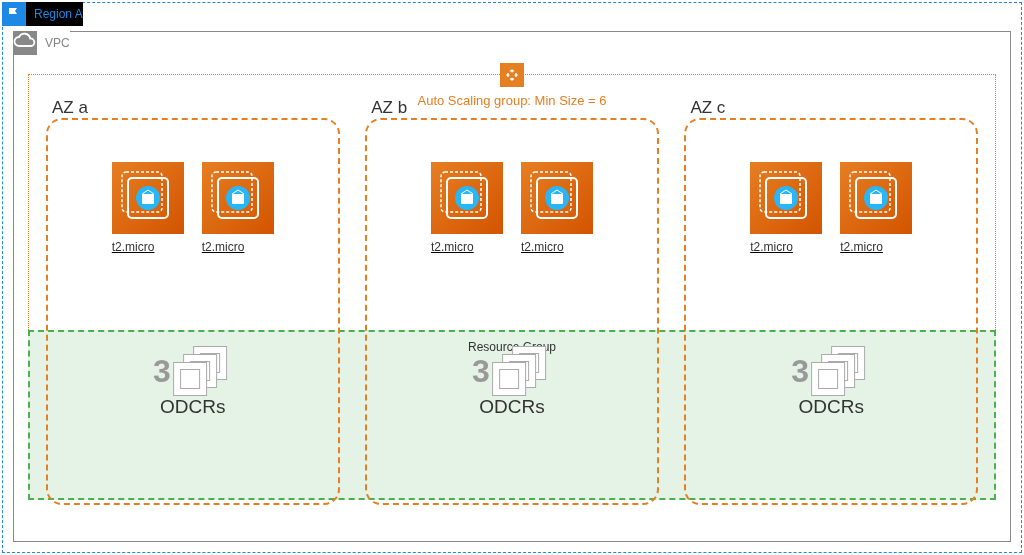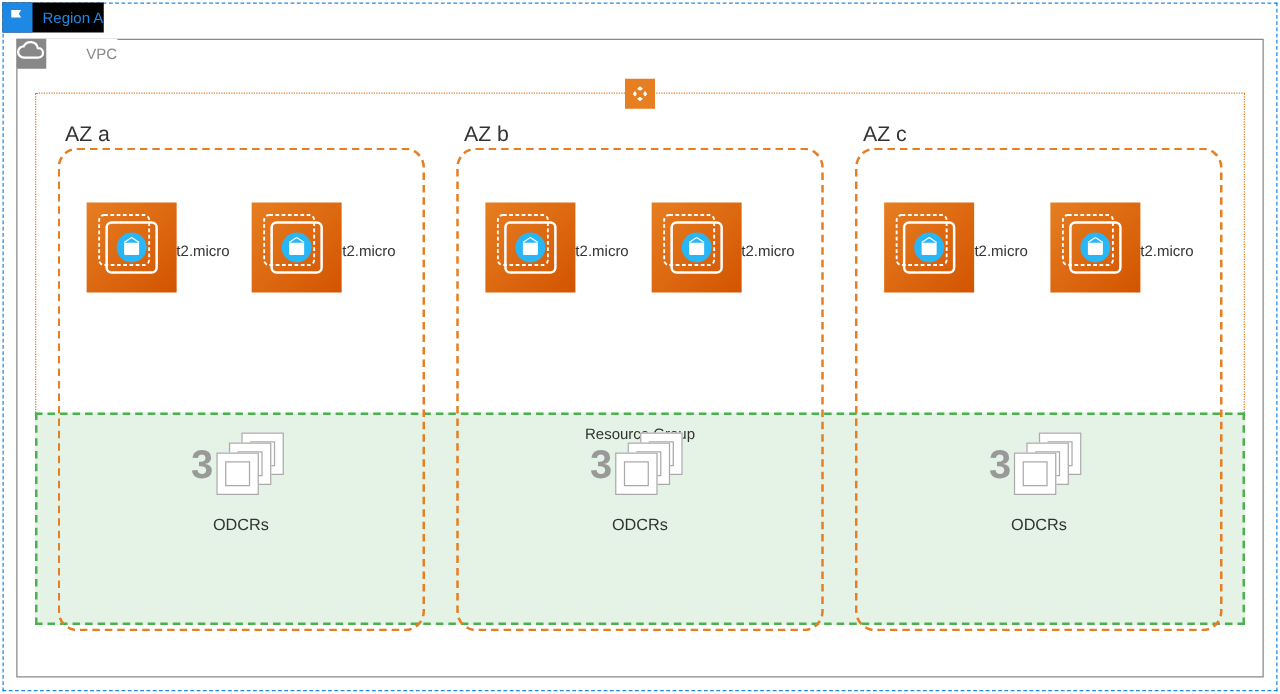--- a/index.html
+++ b/index.html
@@ -57,21 +57,20 @@
       border: 1px solid #888;
     }
     .vpc-header {
       position: absolute;
       top: -1px;
       left: -1px;
       display: flex;
       align-items: center;
       background: white;
       z-index: 10;
-      gap: 24px;
     }
     .vpc-icon {
       width: 24px;
       height: 24px;
       background: #888;
       display: flex;
       align-items: center;
       justify-content: center;
     }
     .vpc-label {
@@ -153,22 +152,22 @@
     .instances {
       position: absolute;
       top: 42px;
       left: 50%;
       transform: translateX(-50%);
       display: flex;
       gap: 18px;
     }
     .instance {
       display: flex;
-      flex-direction: row;
-      align-items: center;
+      flex-direction: column;
+      text-decoration: underline;
     }
     .instance-icon {
       width: 72px;
       height: 72px;
       background: linear-gradient(135deg, #E67E22, #D35400);
       position: relative;
       display: flex;
       align-items: center;
       justify-content: center;
     }
@@ -205,23 +204,23 @@
       position: absolute;
       width: 34px;
       height: 34px;
       background: white;
       border: 1px solid #aaa;
     }
     .odcr-chip:nth-child(1) { top: 0; left: 20px; }
     .odcr-chip:nth-child(2) { top: 8px; left: 10px; }
     .odcr-chip:nth-child(3) { top: 16px; left: 0; }
     .odcr-label {
-      font-size: 13px;
+      font-size: 19px;
       color: #333;
-      margin-top: 16px;
+      margin-top: 0;
     }
     .chip-inner {
       position: absolute;
       top: 6px; left: 6px; right: 6px; bottom: 6px;
       border: 1px solid #aaa;
     }
     .chip-inner::before, .chip-inner::after {
       content: '';
       position: absolute;
       background: #aaa;
@@ -249,20 +248,21 @@
       </div>
       <span class="vpc-label">VPC</span>
     </div>
 
     <div class="asg-border">
       <div class="asg-icon-box">
         <svg viewBox="0 0 16 16" width="14" height="14" fill="none" stroke="white" stroke-width="1.5">
             <path d="M8 2v3M8 11v3M2 8h3M11 8h3M8 2l-2 2M8 2l2 2M8 14l-2-2M8 14l2-2M2 8l2-2M2 8l2 2M14 8l-2-2M14 8l-2 2"></path>
           </svg>
       </div>
+      <div class="asg-label">Auto Scaling group: Min Size = 6</div>
     </div>
 
     <div class="rg-border">
       <div class="rg-label">Resource Group</div>
     </div>
 
     <div class="az-container">
 
       <div class="az">
         <div class="az-label">AZ a</div>

